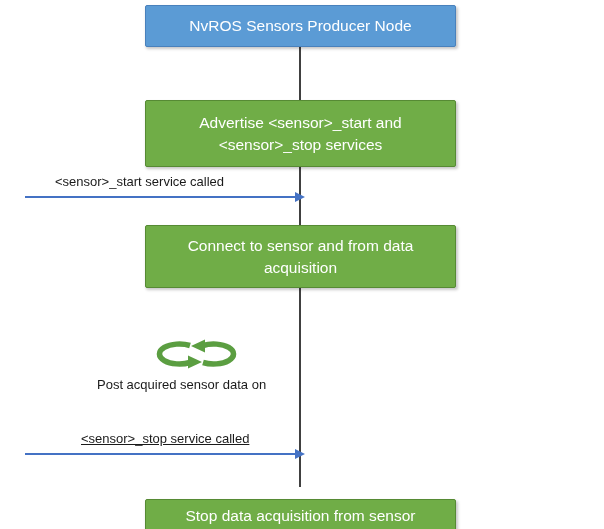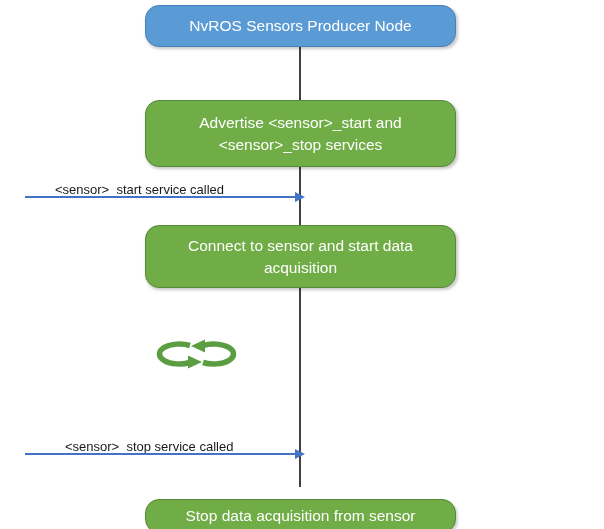--- a/index.html
+++ b/index.html
@@ -15,21 +15,21 @@
     position: absolute;
     left: 299px; top: 46px;
     width: 2px; height: 441px;
     background: var(--lifeline_gray);
     z-index: 0;
   }
   .node {
     position: absolute;
     left: 145px;
     width: 311px;
-    border-radius: 14px;
+    border-radius: 2px;
     border: 1.5px solid;
     box-sizing: border-box;
     color: #ffffff;
     font-size: 15.5px;
     display: flex;
     align-items: center;
     justify-content: center;
     text-align: center;
     line-height: 1.4;
     padding: 2px 28px;
@@ -41,24 +41,23 @@
   #node-producer  { top: 5px;   height: 42px; }
   #node-advertise { top: 100px; height: 67px; }
   #node-connect   { top: 225px; height: 63px; }
   #node-stop      { top: 487px; height: 34px; margin-top: 12px; }
   .msg-label {
     position: absolute;
     color: #1a1a1a;
     font-size: 13px;
     white-space: nowrap;
     z-index: 1;
-    margin-top: 8px;
   }
   #msg1-label { left: 55px; top: 174px; }
-  #msg2-label { left: 65px; top: 431px; }
+  #msg2-label { left: 81px; top: 431px; text-decoration: underline; }
   .msg-line {
     position: absolute;
     left: 25px;
     width: 272px;
     height: 2px;
     background: var(--arrow_blue);
     z-index: 1;
   }
   #msg1-line { top: 196px; }
   #msg2-line { top: 453px; }
@@ -102,31 +101,32 @@
 
   <div id="node-advertise" class="node node-green">
     <span>Advertise &lt;sensor&gt;_start and &lt;sensor&gt;_stop services</span>
   </div>
 
   <div id="msg1-label" class="msg-label">&lt;sensor&gt;_start service called</div>
   <div id="msg1-line" class="msg-line"></div>
   <div id="msg1-head" class="msg-head"></div>
 
   <div id="node-connect" class="node node-green">
-    <span>Connect to sensor and start data acquisition</span>
+    <span>Connect to sensor and from data acquisition</span>
   </div>
 
   <svg id="loop-icon" viewBox="0 0 94 34" xmlns="http://www.w3.org/2000/svg">
     <path d="M 40 8.5 A 20 10 0 1 0 40 25.5" fill="none" stroke="currentColor" stroke-width="5.5"></path>
     <polygon points="38,18.5 38,31.5 52,25" fill="currentColor"></polygon>
     <path d="M 53 25.5 A 20 10 0 1 0 53 8.5" fill="none" stroke="currentColor" stroke-width="5.5"></path>
     <polygon points="55,2.5 55,15.5 41,9" fill="currentColor"></polygon>
   </svg>
 
   <div id="loop-caption">
+    <div>Post acquired sensor data on</div>
   </div>
 
   <div id="msg2-label" class="msg-label">&lt;sensor&gt;_stop service called</div>
   <div id="msg2-line" class="msg-line"></div>
   <div id="msg2-head" class="msg-head"></div>
 
   <div id="node-stop" class="node node-green">
     <span>Stop data acquisition from sensor</span>
   </div>
 

